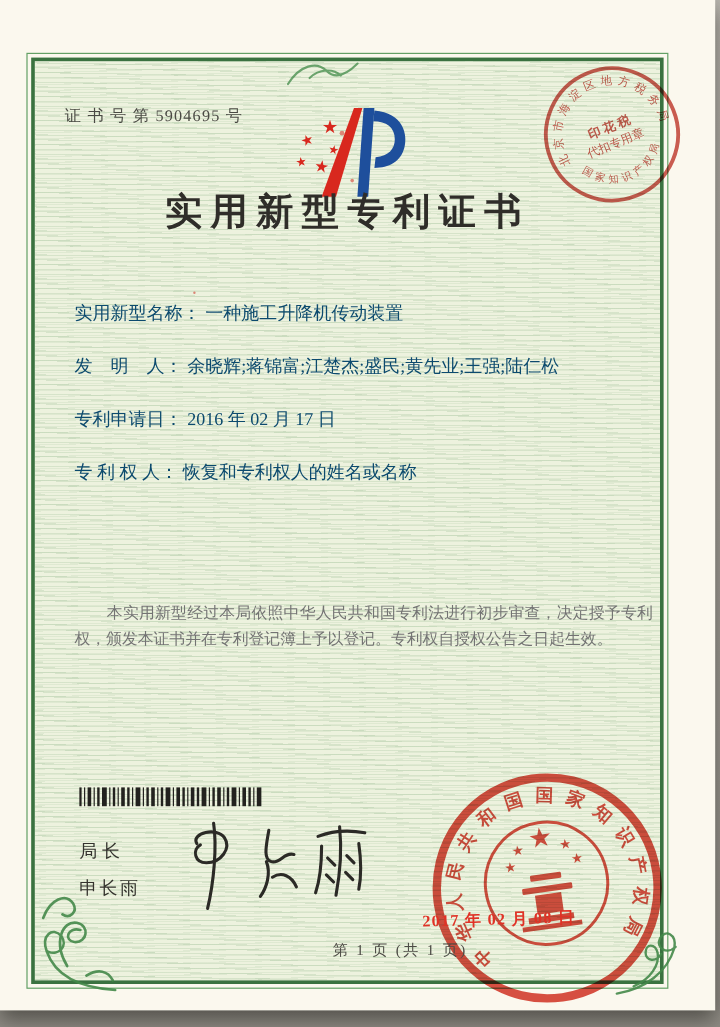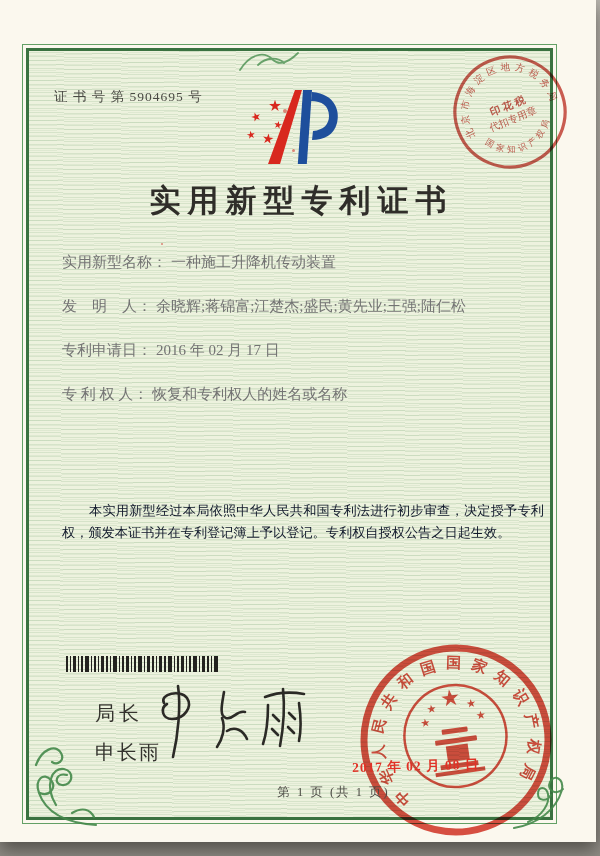--- a/index.html
+++ b/index.html
@@ -8,30 +8,30 @@
          font-family:"Liberation Serif","DejaVu Serif",serif;}
   .paper{position:absolute;left:0;top:0;width:596px;height:842px;
          background:#fbf8ee;box-shadow:0 8px 16px rgba(35,33,28,.55);overflow:hidden;}
   .frame{position:absolute;left:26px;top:48px;width:521px;height:766px;
          border:3px solid #3a7240;outline:1px solid #63a065;outline-offset:3px;
          background-color:#edf2de;
          background-image:
            repeating-linear-gradient(1deg, rgba(122,168,118,.20) 0px, rgba(122,168,118,.20) 1px, rgba(0,0,0,0) 1px, rgba(0,0,0,0) 4px),
            repeating-linear-gradient(-1.6deg, rgba(122,168,118,.12) 0px, rgba(122,168,118,.12) 1px, rgba(0,0,0,0) 1px, rgba(0,0,0,0) 5px);}
   .certno{position:absolute;left:54px;top:88px;font-size:13.5px;color:#4a4a44;letter-spacing:1px;}
-  .title{position:absolute;left:26px;top:180px;width:527px;text-align:center;
-         font-size:31px;font-weight:700;letter-spacing:7px;color:#2f2d29;padding-left:12px;}
+  .title{position:absolute;left:26px;top:156px;width:527px;text-align:center;
+         font-size:31px;font-weight:700;letter-spacing:7px;color:#2f2d29;}
   .fields{position:absolute;left:62px;top:252px;width:482px;display:flex;flex-direction:column;gap:23px;}
-  .frow{font-size:15px;line-height:21px;color:#737373;white-space:nowrap;}
+  .frow{font-size:15px;line-height:21px;color:#0c4a6e;white-space:nowrap;}
   .frow .lab{margin-right:4px;}
   .bodytext{position:absolute;left:62px;top:500px;width:482px;font-size:13.2px;line-height:21.7px;
-            color:#0f172a;text-align:justify;}
+            color:#737373;text-align:justify;}
   .bodytext p{margin:0;text-indent:2.05em;}
   .barcode{position:absolute;left:66px;top:656px;}
-  .sigblock{position:absolute;left:66px;top:700px;font-size:20px;letter-spacing:4px;color:#34332e;margin-left:29px;}
+  .sigblock{position:absolute;left:66px;top:700px;font-size:15px;letter-spacing:4px;color:#34332e;}
   .sigblock .nm{margin-top:12px;letter-spacing:2px;}
   .handsig{position:absolute;left:140px;top:680px;}
   .seal{position:absolute;left:356px;top:640px;opacity:.88;mix-blend-mode:multiply;}
   .sealdate{position:absolute;left:352px;top:757px;width:160px;color:#e03226;font-size:13.5px;
             font-weight:700;letter-spacing:1px;transform:rotate(-1.5deg);}
   .taxstamp{position:absolute;left:450px;top:52px;transform:rotate(-22deg);opacity:.82;mix-blend-mode:multiply;}
   .pagefoot{position:absolute;left:26px;top:784px;width:527px;text-align:center;
             font-size:12.5px;color:#4c4b45;letter-spacing:2px;padding-left:44px;}
   .orn{position:absolute;pointer-events:none;}
   .speck{position:absolute;border-radius:50%;background:rgba(205,45,32,.55);}

